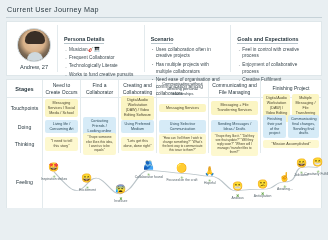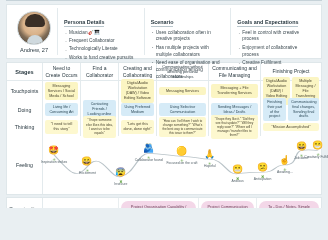--- a/index.html
+++ b/index.html
@@ -133,20 +133,21 @@
     padding: 3px 5px; width: 94%;
   }
   .sp1 { flex: 0 0 76px; } .sp2 { flex: 1 1 auto; }
   .sp3 { flex: 1 1 auto; } .sp4 { flex: 0 0 64px; }
 </style>
 </head>
 <body>
 
 <div class="page">
 
+  <div class="title">Current User Journey Map</div>
   <div class="title-rule"></div>
 
   <div class="persona">
 
     <div class="avatar-wrap">
       <div class="avatar"></div>
       <div class="avatar-name">Andrew, 27</div>
     </div>
 
     <div class="pcol">

